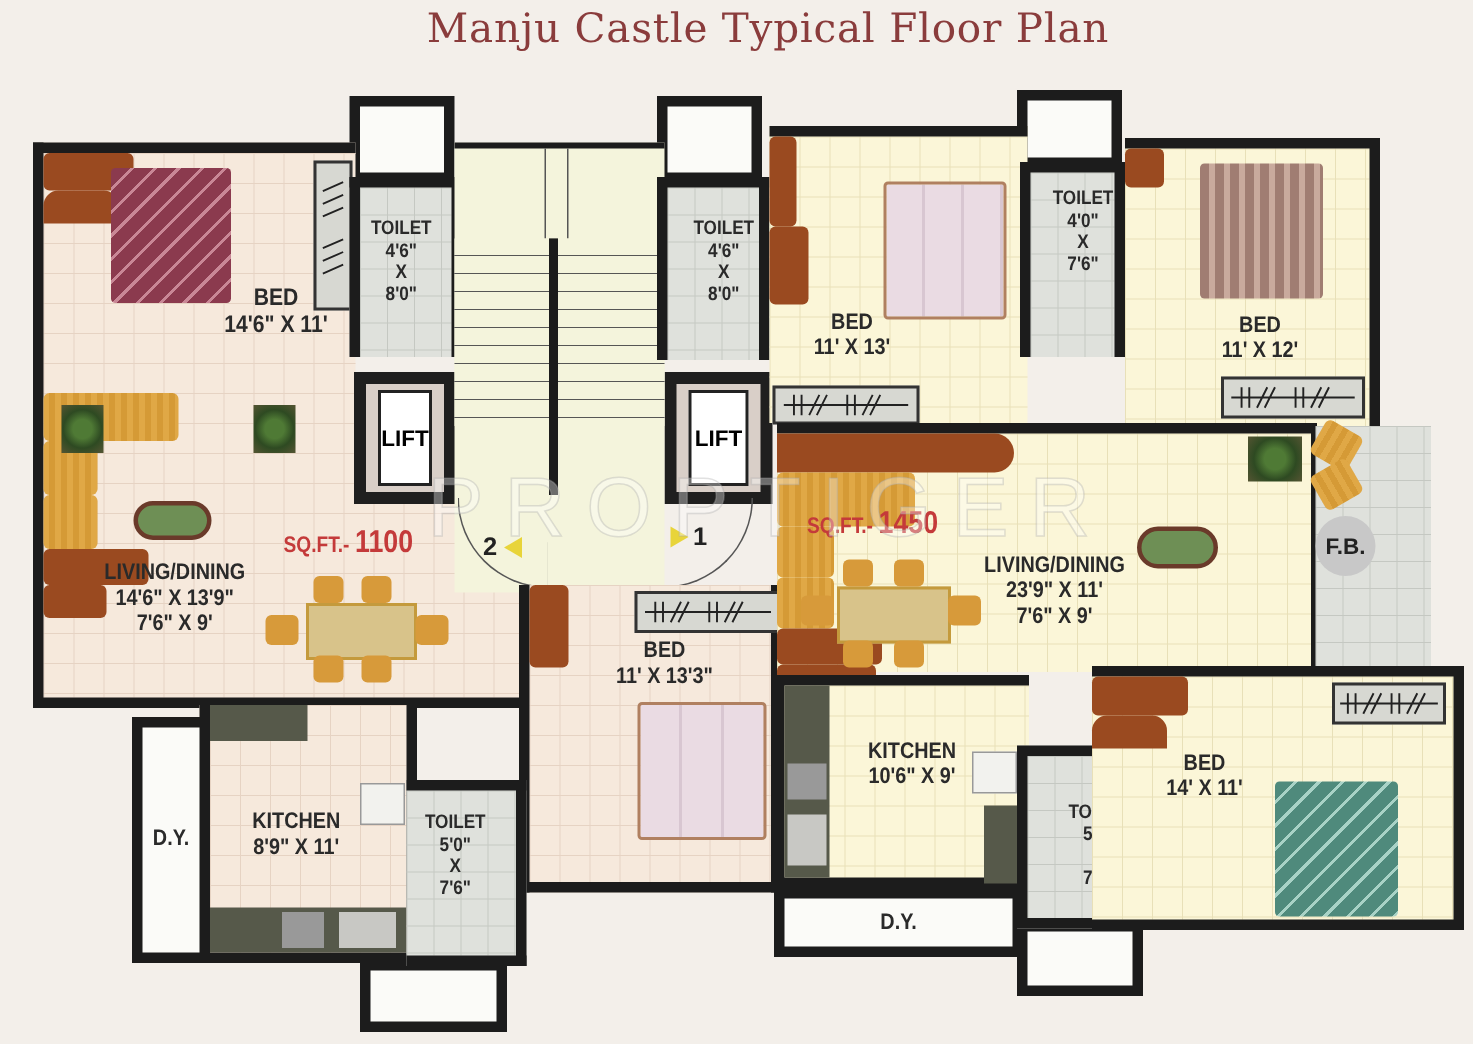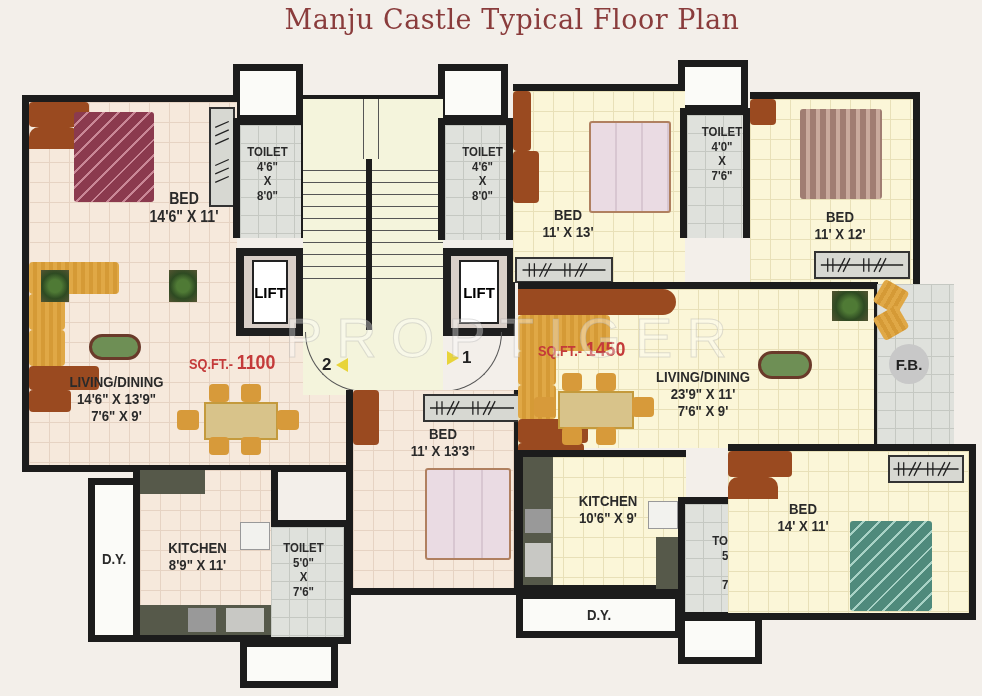--- a/index.html
+++ b/index.html
@@ -231,21 +231,21 @@
     </div>
     <div class="label" style="left:120px;top:80px;width:130px;font-size:15px;">
       <span>LIVING/DINING</span>
       <span>23'9" X 11'</span>
       <span>7'6" X 9'</span>
     </div>
   </div>
 
   <div class="room grey" style="left:874px;top:284px;width:80px;height:164px;border-left:3px solid #1c1c1c;">
     <div class="sofa" style="left:32px;top:20px;width:28px;height:26px;transform:rotate(30deg);"></div>
-    <div class="fb" style="left:12px;top:60px;">F.B.</div>
+    <div class="fb" style="left:0;top:60px;">F.B.</div>
     <div class="sofa" style="left:32px;top:110px;width:28px;height:26px;transform:rotate(-30deg);"></div>
   </div>
 
   <div class="room cream" style="left:516px;top:450px;width:170px;height:142px;border:7px solid #1c1c1c;border-right:none;">
     <div class="abs" style="left:0;top:0;width:30px;height:128px;background:#56594a;"></div>
     <div class="abs" style="left:2px;top:52px;width:26px;height:24px;background:#999;"></div>
     <div class="abs" style="left:2px;top:86px;width:26px;height:34px;background:#c8c8c4;"></div>
     <div class="abs" style="left:125px;top:44px;width:30px;height:28px;background:#f2f2ee;border:1px solid #999;"></div>
     <div class="abs" style="left:133px;top:80px;width:22px;height:52px;background:#56594a;"></div>
     <div class="label" style="left:40px;top:36px;width:90px;font-size:15px;">

